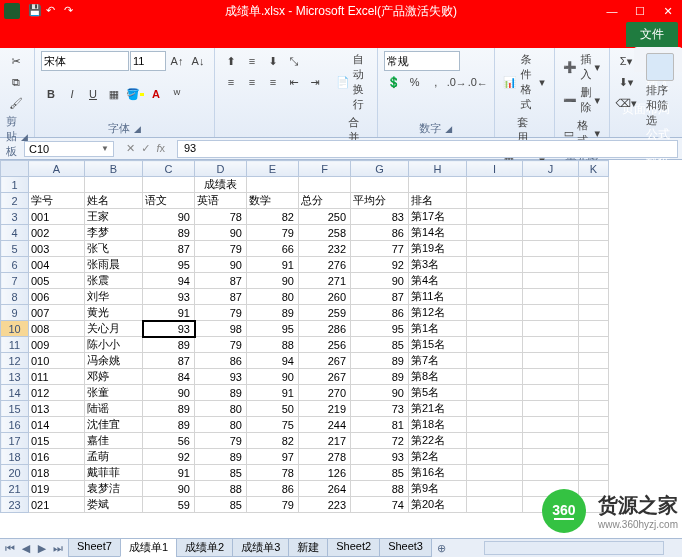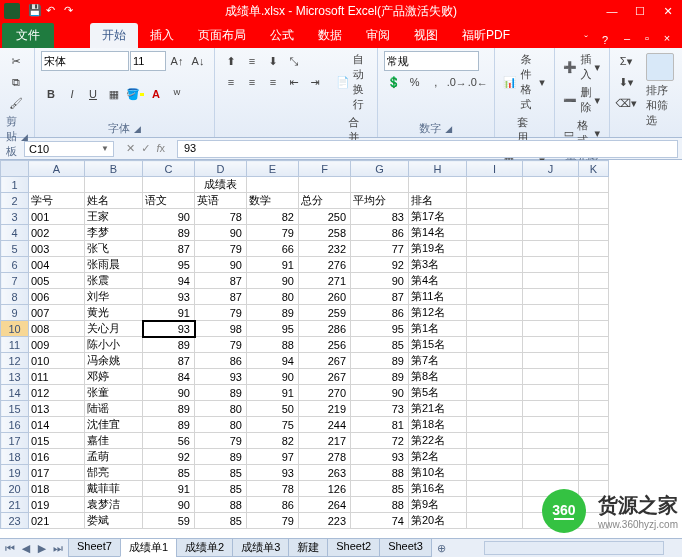--- a/index.html
+++ b/index.html
@@ -8,21 +8,21 @@
 
 .title-bar { background: #ff0000; height: 22px; display: flex; align-items: center; color: #fff; position: relative; }
 .title-bar .excel-icon { width: 16px; height: 16px; margin: 0 4px; background: #1f5b2f; border-radius: 2px; display: inline-block; }
 .title-bar .qat { display: flex; gap: 4px; padding-left: 4px; }
 .title-bar .qat span { width: 14px; height: 14px; display: inline-block; }
 .title-bar .title-text { position: absolute; left: 50%; transform: translateX(-50%); color: #fff; font-size: 12px; }
 .title-bar .win-controls { margin-left: auto; display: flex; }
 .title-bar .win-controls span { width: 28px; height: 22px; display: flex; align-items: center; justify-content: center; color: #fff; cursor: default; }
 
 
-.ribbon-tabs { background: #ff0000; height: 26px; display: flex; align-items: flex-end; padding-left: 2px; }
+.ribbon-tabs { background: #ff0000; height: 26px; display: flex; align-items: flex-end; padding-left: 14px; flex-direction: column; }
 .ribbon-tabs .tab { padding: 4px 12px; font-size: 12px; color: #fff; cursor: default; }
 .ribbon-tabs .tab.file { background: #1f7b3f; color: #fff; border-radius: 2px 2px 0 0; margin-right: 4px; padding: 4px 14px; }
 .ribbon-tabs .tab.active { background: #f1f4f9; color: #3b5a8b; border-radius: 3px 3px 0 0; margin-left: 32px; }
 .ribbon-tabs .mdi-controls { margin-left: auto; display: flex; padding-right: 6px; padding-bottom: 2px; gap: 2px; }
 .ribbon-tabs .mdi-controls span { width: 18px; height: 16px; color: #fff; display: flex; align-items: center; justify-content: center; cursor: default; }
 .ribbon-tabs .help-icon { color: #fff; margin-right: 6px; padding: 2px 4px; }
 
 
 .ribbon { background: linear-gradient(#f5f8fc, #e4ecf7); border-bottom: 1px solid #a9bcd6; height: 90px; display: flex; font-size: 11px; color: #444; }
 .rgroup { border-right: 1px solid #c5d4e8; padding: 3px 6px 1px 6px; display: flex; flex-direction: column; justify-content: space-between; }
@@ -188,21 +188,21 @@
       </div>
     </div>
     <div class="glabel">
         <span>对齐方式</span>
         <span class="dlaunch">◢</span>
       </div>
   </div>
 
   <div class="rgroup">
     <div class="rcontent btn-col">
-      <input class="font-select" style="width: 95px; font-family: Liberation Serif, serif;" value="常规">
+      <input class="font-select" style="width: 76px; font-family: Liberation Serif, serif;" value="常规">
       <div class="btn-row">
         <div class="small-btn">💲</div>
         <div class="small-btn">%</div>
         <div class="small-btn">,</div>
         <div class="small-btn">.0→</div>
         <div class="small-btn">.0←</div>
       </div>
     </div>
     <div class="glabel">
         <span>数字</span>
@@ -527,34 +527,20 @@
           <td class="col-D num">89</td>
           <td class="col-E num">97</td>
           <td class="col-F num">278</td>
           <td class="col-G num">93</td>
           <td class="col-H txt">第2名</td>
           <td class="col-I txt"></td>
           <td class="col-J txt"></td>
           <td class="col-K txt"></td>
         </tr>
         <tr>
-          <th class="row-hdr">19</th>
-          <td class="col-A txt">017</td>
-          <td class="col-B txt">郜亮</td>
-          <td class="col-C num">85</td>
-          <td class="col-D num">85</td>
-          <td class="col-E num">93</td>
-          <td class="col-F num">263</td>
-          <td class="col-G num">88</td>
-          <td class="col-H txt">第10名</td>
-          <td class="col-I txt"></td>
-          <td class="col-J txt"></td>
-          <td class="col-K txt"></td>
-        </tr>
-        <tr>
           <th class="row-hdr">20</th>
           <td class="col-A txt">018</td>
           <td class="col-B txt">戴菲菲</td>
           <td class="col-C num">91</td>
           <td class="col-D num">85</td>
           <td class="col-E num">78</td>
           <td class="col-F num">126</td>
           <td class="col-G num">85</td>
           <td class="col-H txt">第16名</td>
           <td class="col-I txt"></td>

